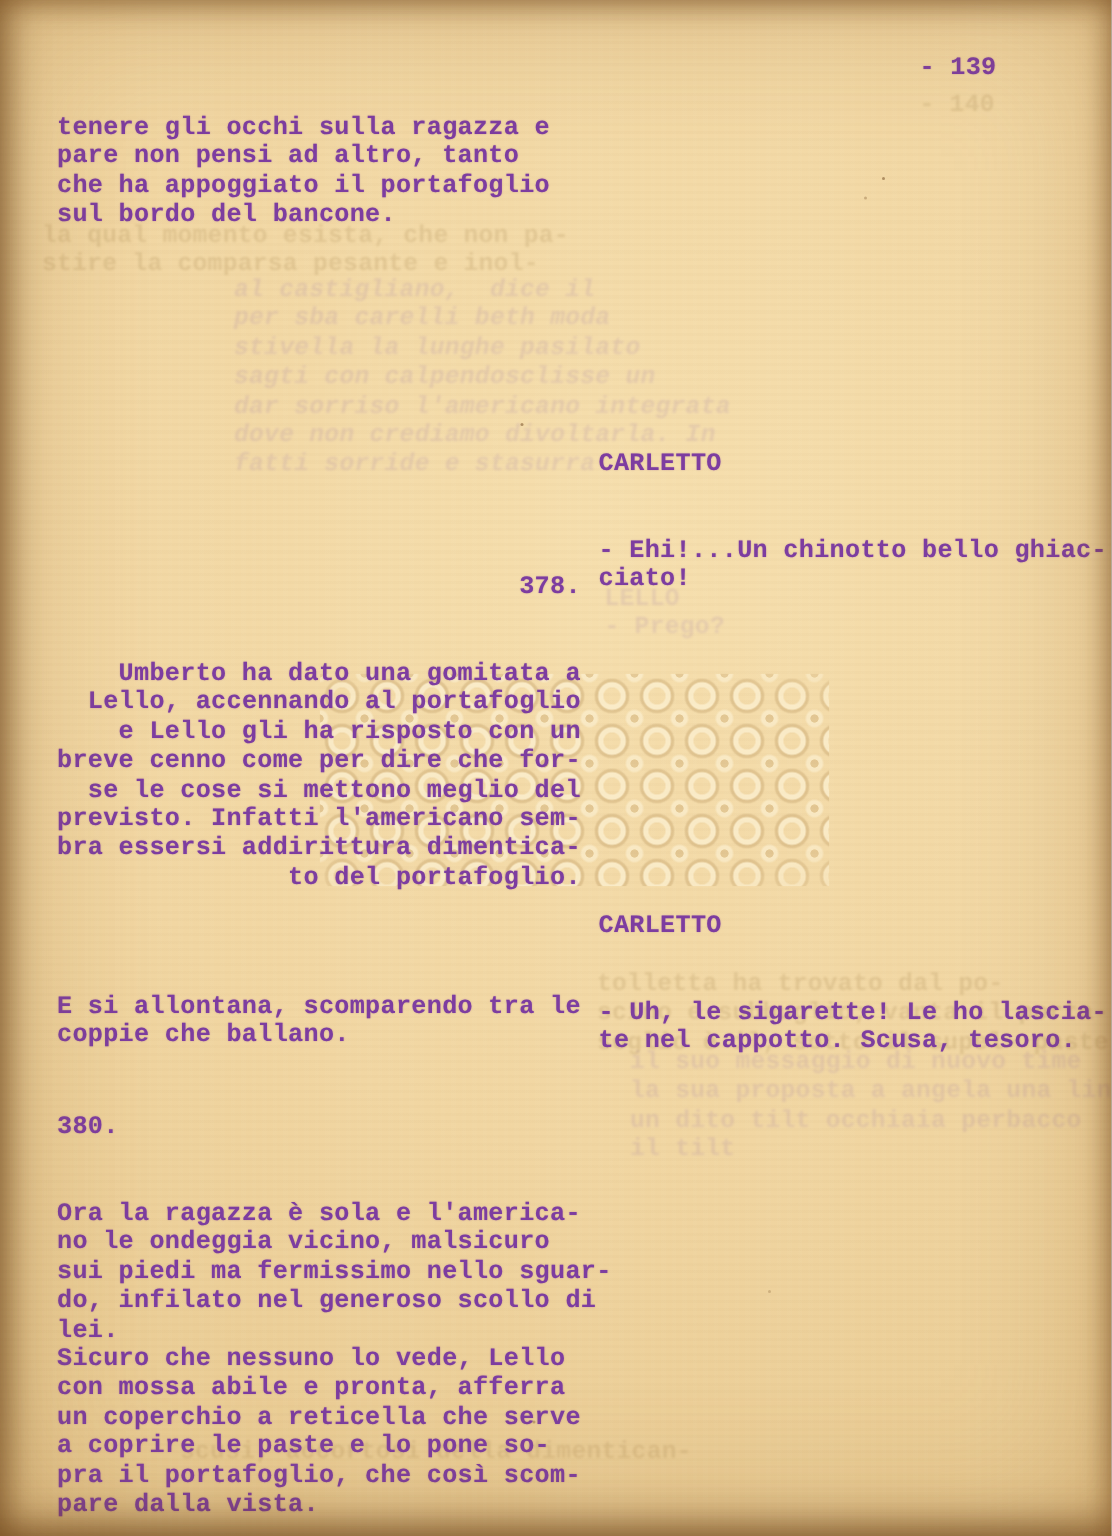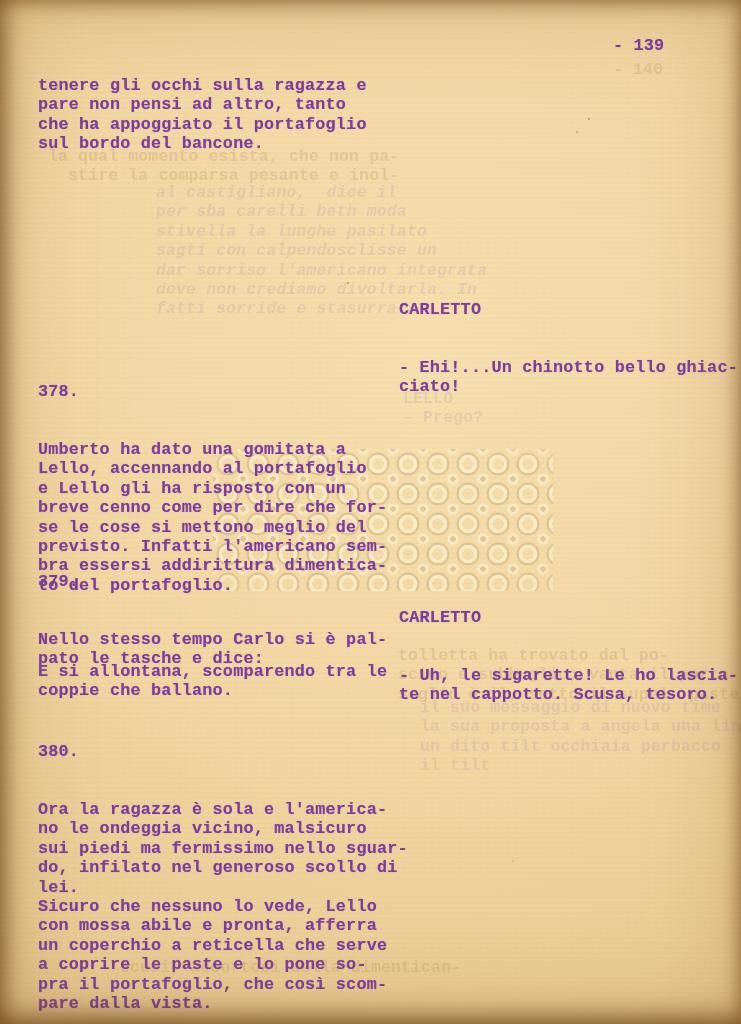--- a/index.html
+++ b/index.html
@@ -67,21 +67,21 @@
   .speck{position:absolute;width:2px;height:2px;border-radius:50%;background:rgba(110,70,30,.5);pointer-events:none;}
 </style>
 </head>
 <body>
 
 <div class="page">
 
   <div class="grain"></div>
 
   <div class="ghost tan" style="left:613px;top:60px;">- 140</div>
-  <div class="ghost tan" style="left:48px;top:147px;text-align:right;">la qual momento esista, che non pa-
+  <div class="ghost tan" style="left:28px;top:147px;">la qual momento esista, che non pa-
 stire la comparsa pesante e inol-</div>
   <div class="ghost" style="left:156px;top:183px;font-style:italic;">al castigliano,  dice il
 per sba carelli beth moda
 stivella la lunghe pasilato
 sagti con calpendosclisse un
 dar sorriso l'americano integrata
 dove non crediamo divoltarla. In
 fatti sorride e stasurra</div>
   <div class="ghost tan" style="left:398px;top:646px;">tolletta ha trovato dal po-
 scino e subbuglio; vanta il porta-
@@ -97,37 +97,32 @@
   <div class="watermark"></div>
 
   <div class="tw" style="left:613px;top:36px;">- 139</div>
 
   <div class="tw" style="left:38px;top:76px;">tenere gli occhi sulla ragazza e
 pare non pensi ad altro, tanto
 che ha appoggiato il portafoglio
 sul bordo del bancone.</div>
 
 
-  <div class="tw" style="left:38px;top:343px;">
+  <div class="tw" style="left:38px;top:343px;text-align:right;">
     <div>378.</div>
     <div>Umberto ha dato una gomitata a
 Lello, accennando al portafoglio
 e Lello gli ha risposto con un
 breve cenno come per dire che for-
 se le cose si mettono meglio del
 previsto. Infatti l'americano sem-
 bra essersi addirittura dimentica-
 to del portafoglio.</div>
   </div>
 
-  <div class="tw" style="left:38px;top:533px;">
-    <div>379.</div>
-    <div>Nello stesso tempo Carlo si è pal-
-pato le tasche e dice:</div>
-  </div>
 
   <div class="tw" style="left:38px;top:646px;margin-top:16px;">E si allontana, scomparendo tra le
 coppie che ballano.</div>
 
   <div class="tw" style="left:38px;top:703px;">
     <div>380.</div>
     <div>Ora la ragazza è sola e l'america-
 no le ondeggia vicino, malsicuro
 sui piedi ma fermissimo nello sguar-
 do, infilato nel generoso scollo di

